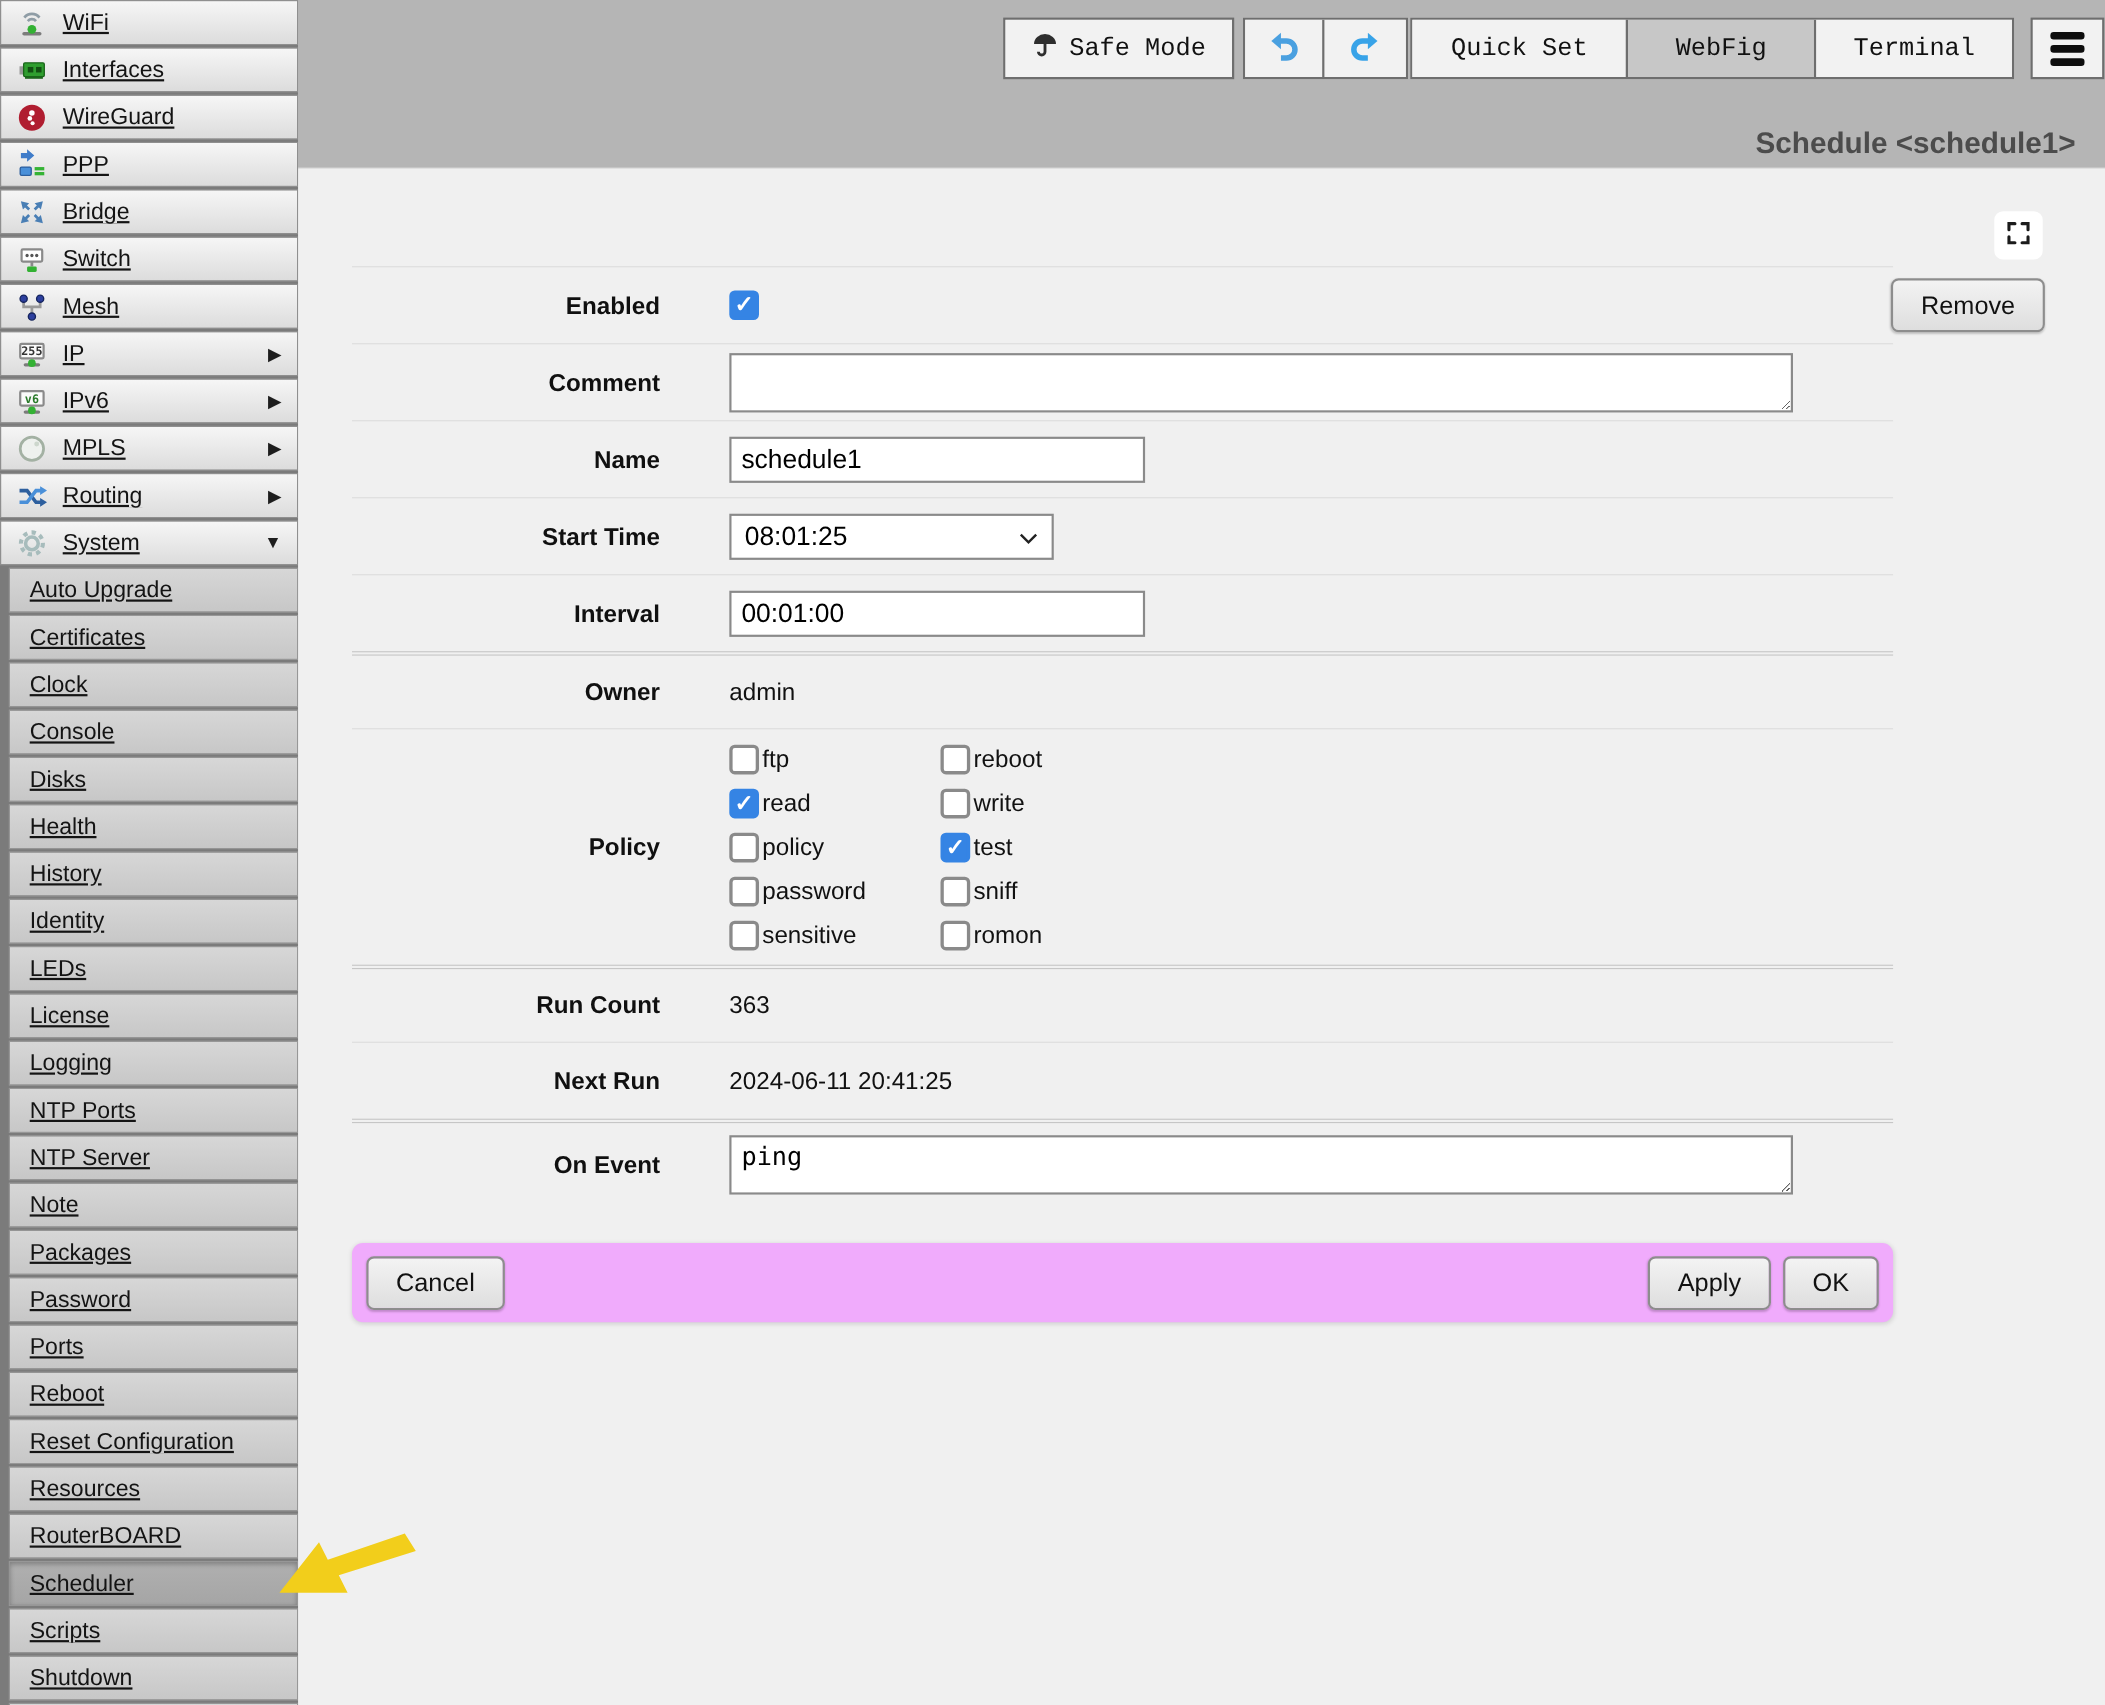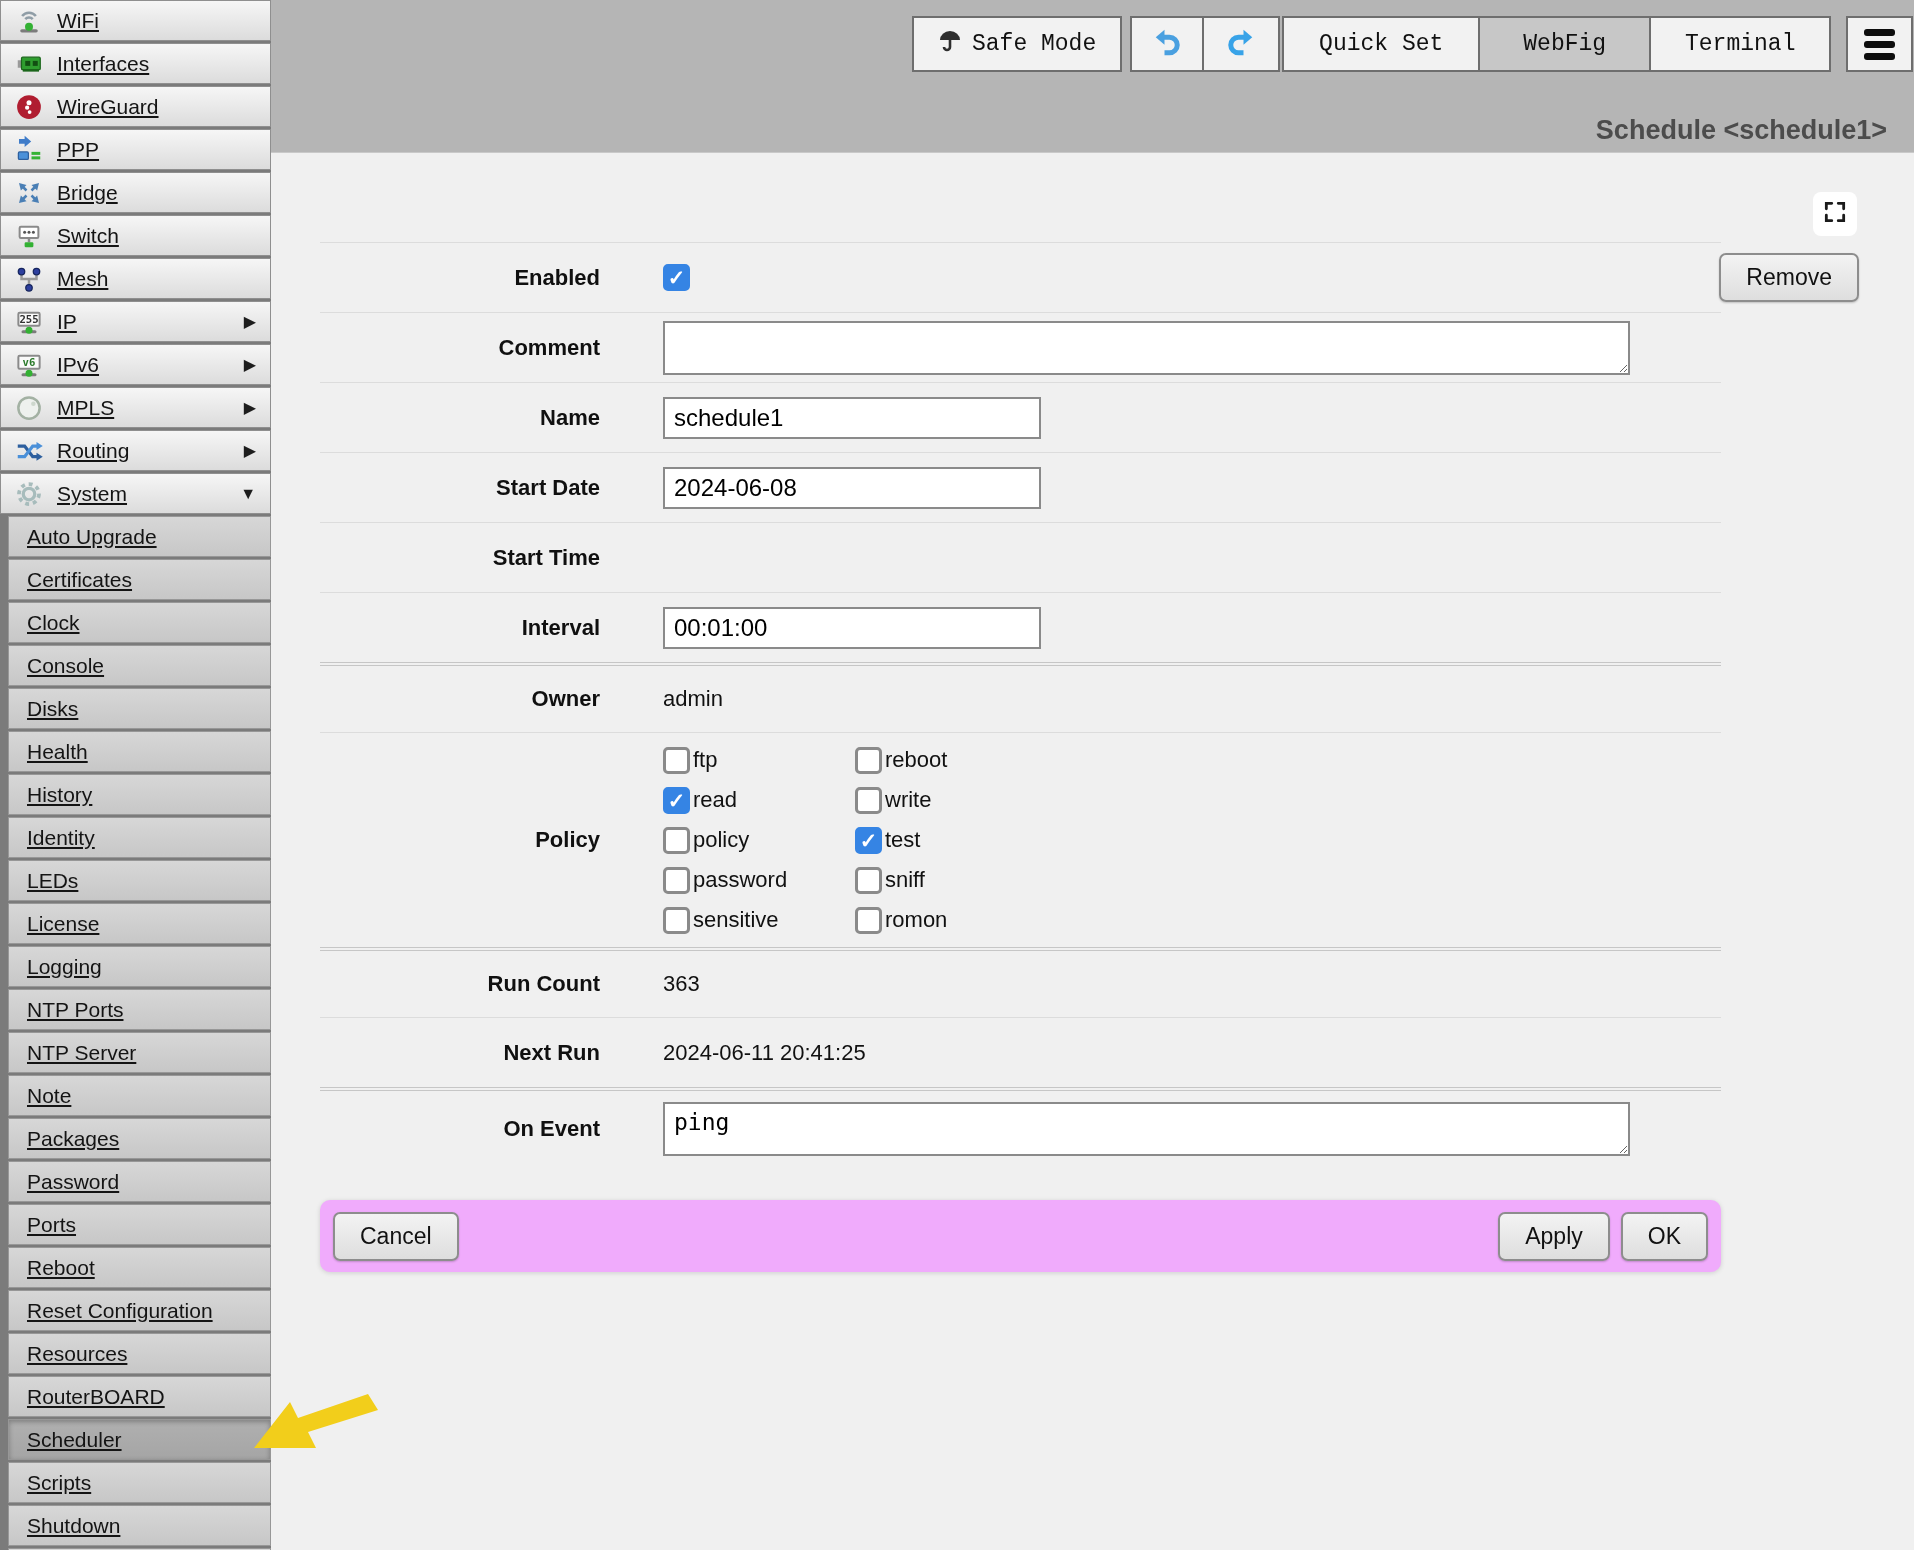--- a/index.html
+++ b/index.html
@@ -384,29 +384,33 @@
       </div>
     </div>
 
     <div class="row">
       <div class="flabel">Name</div>
       <div class="ctrl">
         <input type="text" class="ti w-std" value="schedule1" style="">
       </div>
     </div>
 
-    <div class="row">
-      <div class="flabel">Start Date</div>
-      <div class="ctrl">
-        <input type="text" class="ti w-std" value="2024-06-08" style="">
-      </div>
-    </div>
 
     <div class="row">
       <div class="flabel">Start Time</div>
+      <div class="ctrl">
+        <div class="selectbox">
+          <span>08:01:25</span>
+          <span>
+            <svg width="18" height="11" viewBox="0 0 18 11" fill="none" stroke="#222" stroke-width="2.2">
+                <path d="M2,2 L9,9 L16,2"></path>
+              </svg>
+          </span>
+        </div>
+      </div>
     </div>
 
     <div class="row">
       <div class="flabel">Interval</div>
       <div class="ctrl">
         <input type="text" class="ti w-std" value="00:01:00" style="">
       </div>
     </div>
 
     <div class="row dbl">

